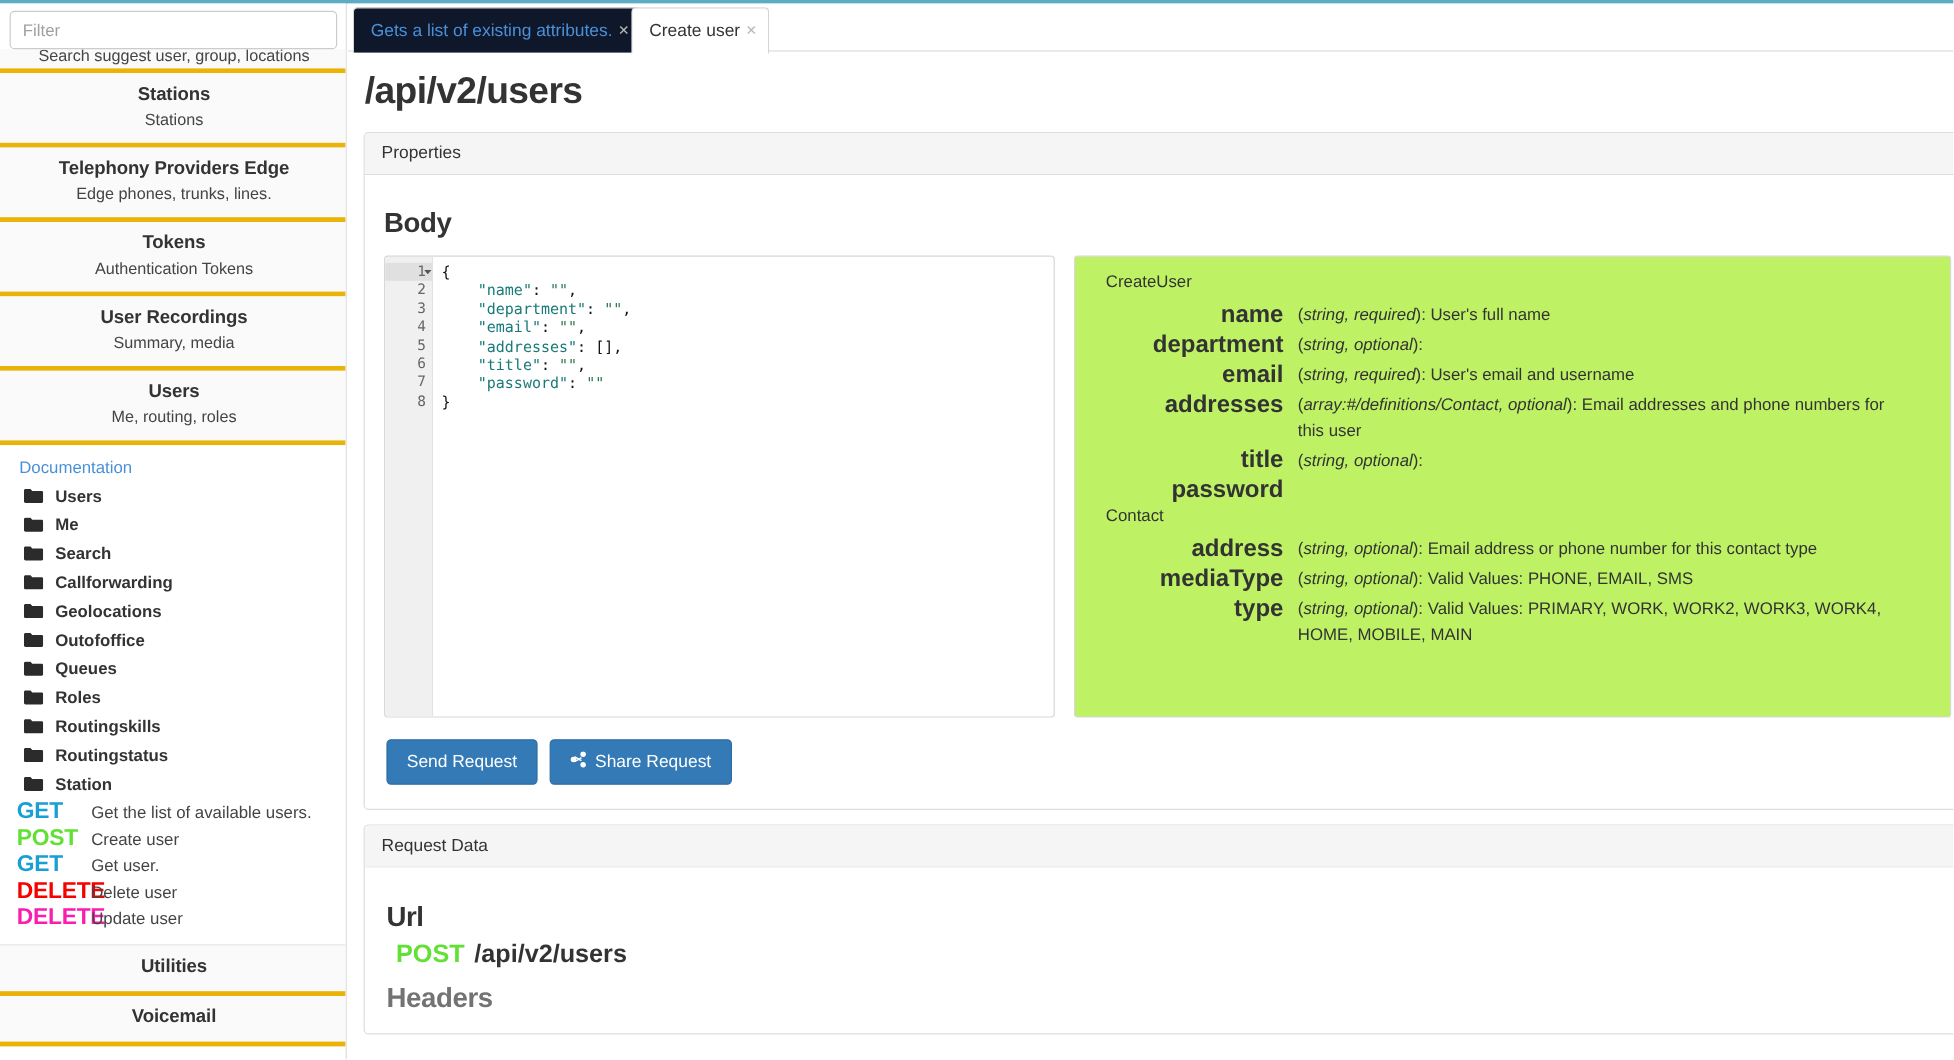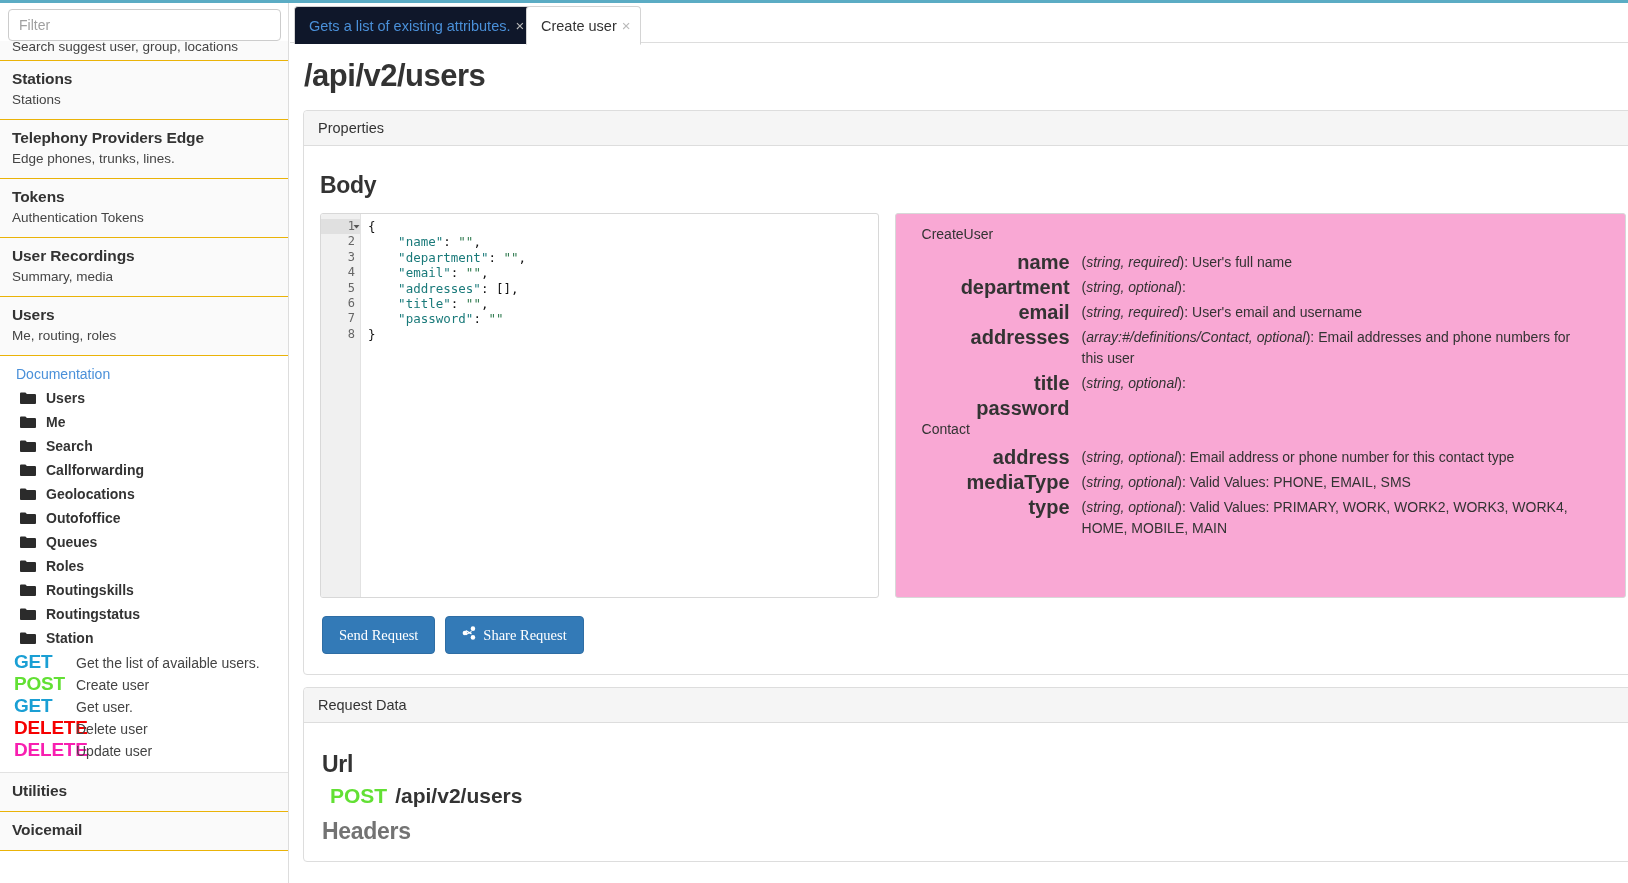--- a/index.html
+++ b/index.html
@@ -35,24 +35,25 @@
     width: 273px; height: 32px;
     border: 1px solid #cccccc; border-radius: 4px;
     padding: 4px 10px;
     font-size: 14px; font-family: "Liberation Sans", sans-serif;
     color: #555; outline: none; background: #fff;
   }
   .filter-input::placeholder { color: #a0a0a0; }
 
   .nav-list { }
   .nav-item {
-    border-bottom: 1px solid #eab308;
+    border-bottom: 4px solid #eab308;
     padding: 8px 10px 10px 12px;
     background: #fafafa;
     cursor: pointer;
+    text-align: center;
   }
   .nav-item.clipped { padding-top: 0; height: 20px; overflow: hidden; background:#fafafa; }
   .nav-item .n-title {
     font-size: 15.5px; font-weight: bold; color: #333; line-height: 20px;
     letter-spacing: -0.1px;
   }
   .nav-item .n-sub {
     font-size: 13.5px; color: #444; line-height: 19px; margin-top: 1px;
   }
   .nav-item.clipped .n-sub { margin-top: -4px; }
@@ -175,42 +176,42 @@
   }
   .tk-key { color: #1a7a7a; }
   .tk-str { color: #2f7a4f; }
   .tk-pun { color: #111; }
   .tk-brk { color: #111; }
 
   
   .docpane {
     width: 772px; height: 385px;
     border: 1px solid #d8d8d8; border-radius: 3px;
-    background: #f9a8d4; overflow: hidden;
+    background: #bef264; overflow: hidden;
     padding: 12px 0 0 12px;
     position: relative;
   }
   .model-name { font-size: 14px; color: #333; padding: 0 0 8px 14px; }
   .prop-row { display: flex; padding: 2px 0 2px 0; }
   .prop-key {
     width: 174px; flex: none; text-align: right; padding-right: 12px;
     font-size: 20px; font-weight: bold; color: #333; line-height: 21px;
   }
   .prop-val {
     font-size: 14px; color: #333; line-height: 21px; width: 500px;
   }
   .prop-val i { font-style: italic; }
 
   
   .btn-row { display: flex; gap: 10px; margin: 18px 0 4px 2px; }
   .btn {
     background: #337ab7; border: 1px solid #2e6da4; color: #fff;
     font-size: 14.5px; padding: 9px 16px; border-radius: 4px;
     cursor: pointer; display: flex; align-items: center; gap: 7px;
-    font-family: Liberation Serif, serif;
+    font-family: Liberation Sans, sans-serif;
   }
   .share-ico { display: inline-block; }
 
   .panel2 { margin-top: 12px; }
   .url-h { font-size: 23px; font-weight: bold; color: #333; margin: 10px 0 6px 2px; letter-spacing:-0.3px; }
   .url-line { font-size: 21px; font-weight: bold; margin: 0 0 2px 10px; }
   .url-verb { color: #62e034; }
   .url-path { color: #333; margin-left: 8px; }
   .headers-h { font-size: 23px; font-weight: bold; color: #737373; margin: 10px 0 0 2px; letter-spacing:-0.3px; }
 </style>

